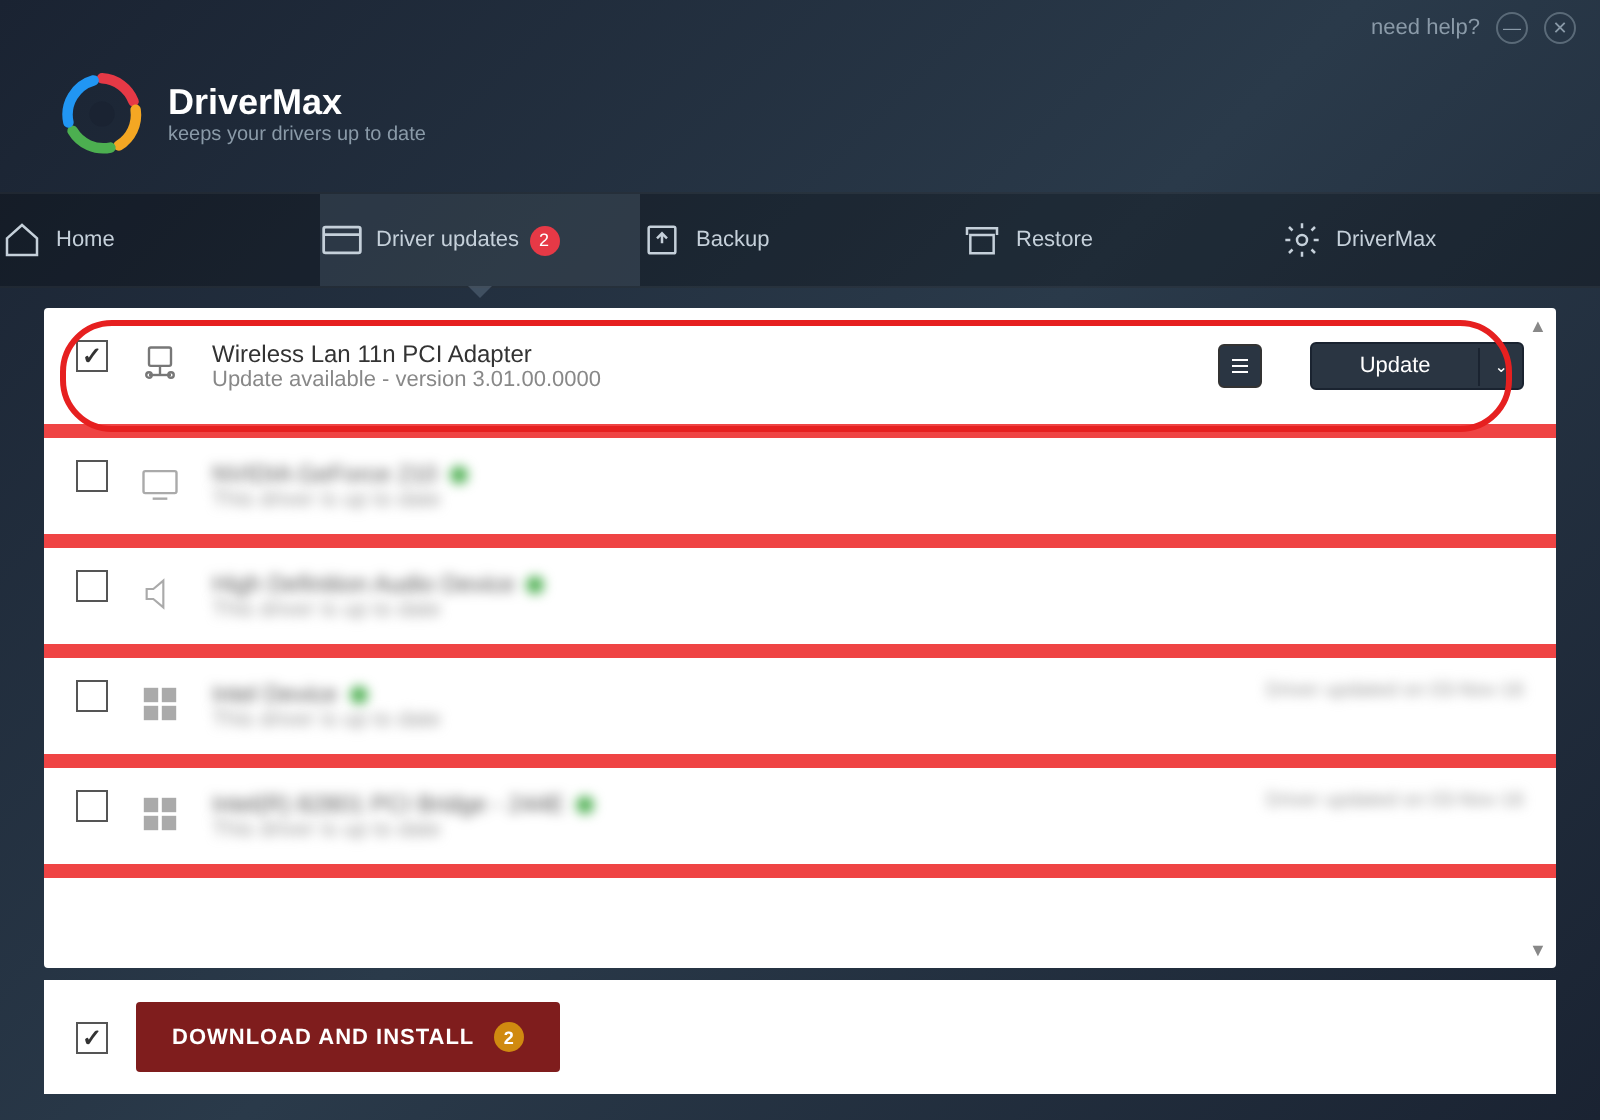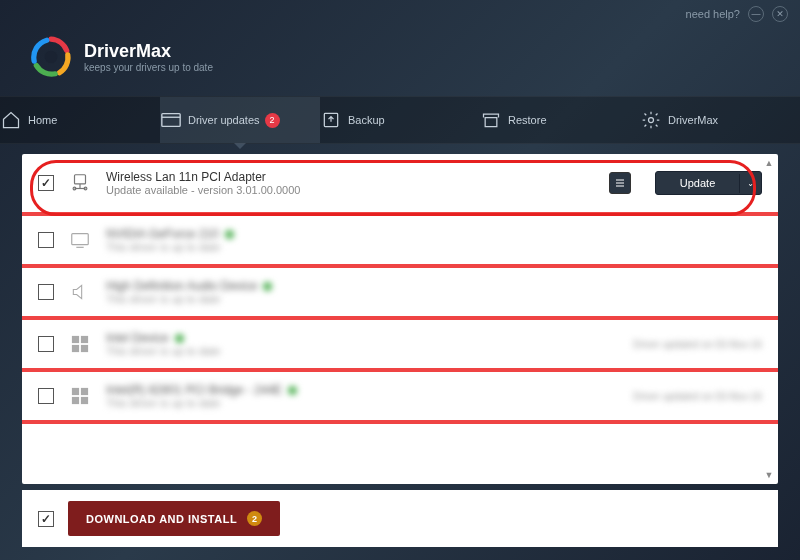--- a/index.html
+++ b/index.html
@@ -17,21 +17,21 @@
 .nav-item{flex:1;display:flex;align-items:center;padding:12px 0;color:#c5d0da;font-size:11px;cursor:pointer;position:relative;gap:6px}
 .nav-item.active{background:rgba(120,140,160,.22)}
 .nav-item.active::after{content:"";position:absolute;bottom:-6px;left:50%;transform:translateX(-50%);border-left:6px solid transparent;border-right:6px solid transparent;border-top:6px solid rgba(120,140,160,.35)}
 .nav-icon{width:22px;height:22px;display:flex;align-items:center;justify-content:center}
 .nav-label{display:flex;align-items:center;gap:5px}
 .badge{background:#e63946;color:#fff;border-radius:50%;width:15px;height:15px;font-size:9px;display:flex;align-items:center;justify-content:center}
 .content{background:#fff;margin:10px 22px 0;border-radius:2px;position:relative;height:330px}
 .scroll-area{position:absolute;inset:0;overflow:hidden}
 .scrollbar{position:absolute;right:2px;top:4px;bottom:4px;width:14px;display:flex;flex-direction:column;justify-content:space-between;align-items:center}
 .scroll-arrow{font-size:9px;color:#888;cursor:pointer}
-.driver-row{display:flex;align-items:center;padding:11px 16px;border-bottom:4px solid #ef4444;gap:14px}
+.driver-row{display:flex;padding:11px 16px;border-bottom:7px solid #ef4444;gap:14px}
 .highlight{position:absolute;top:6px;left:8px;right:22px;height:56px;border:3px solid #e62020;border-radius:26px;pointer-events:none;z-index:5}
 .chk{width:16px;height:16px;border:1.5px solid #555;display:flex;align-items:center;justify-content:center;cursor:pointer;flex-shrink:0}
 .chk.checked::after{content:"✓";color:#333;font-size:12px;font-weight:bold}
 .dev-icon{width:24px;height:24px;display:flex;align-items:center;justify-content:center;color:#888;flex-shrink:0}
 .dev-info{flex:1;min-width:0}
 .dev-name{font-size:12px;color:#333}
 .dev-sub{font-size:11px;color:#888}
 .blur .dev-name,.blur .dev-sub,.blur .status-text{filter:blur(3px);color:#999}
 .blur .dev-name{font-size:12px;color:#555}
 .status-dot{width:9px;height:9px;border-radius:50%;display:inline-block;margin-left:6px;vertical-align:middle}

